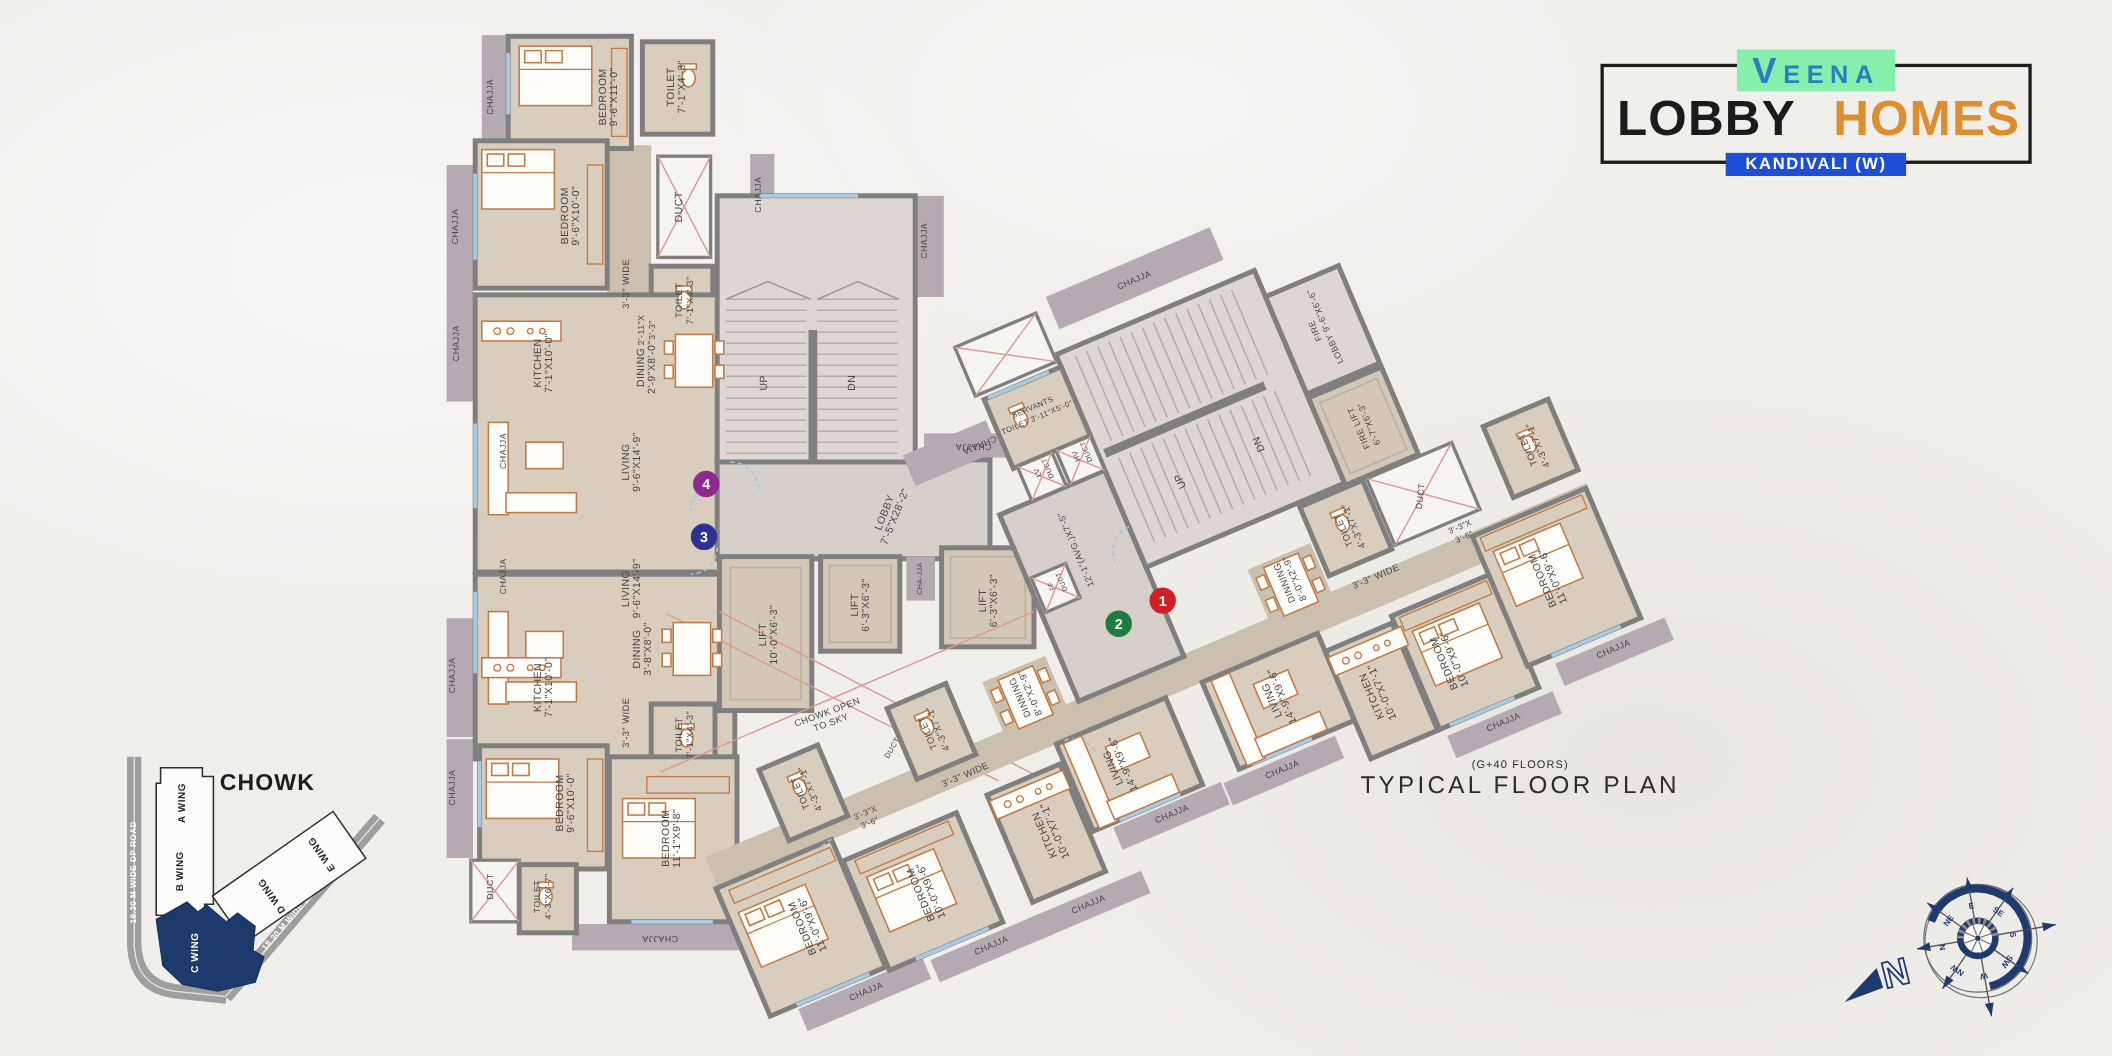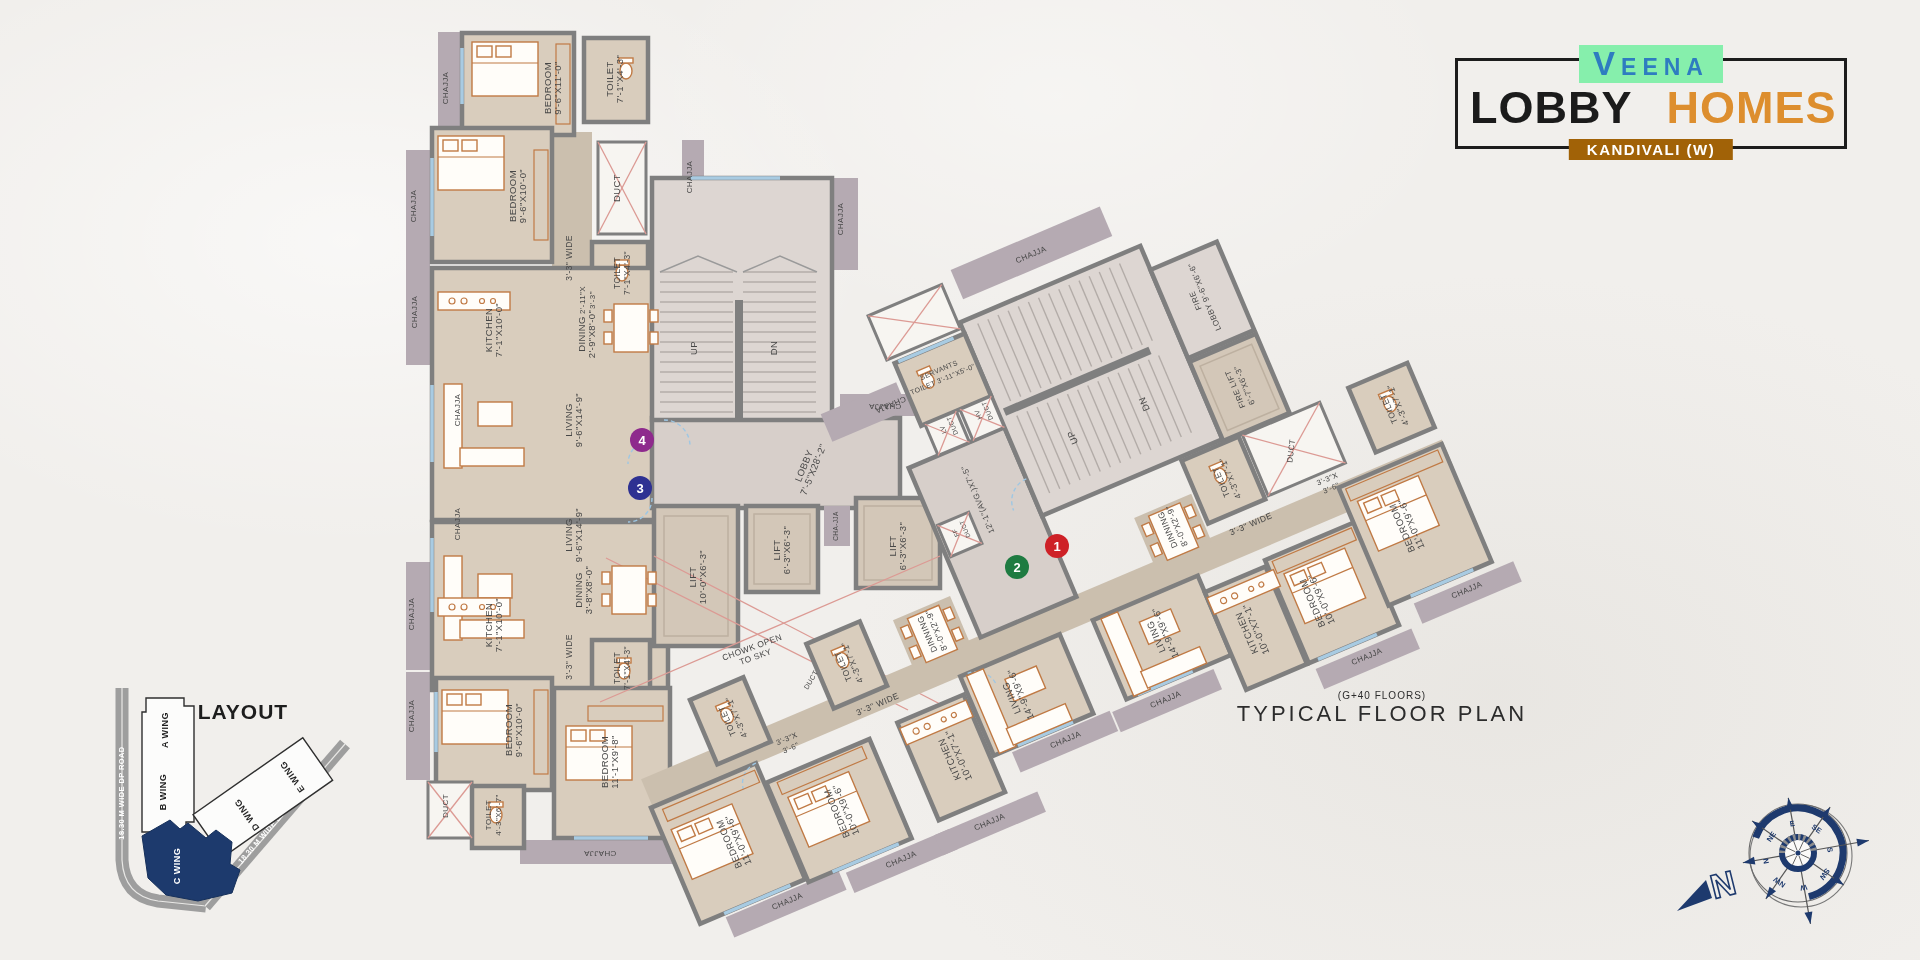--- a/index.html
+++ b/index.html
@@ -39,21 +39,21 @@
   
   .logo{position:absolute;left:1455px;top:58px;width:392px;}
   .logo-box{border:3px solid #1c1c1c;position:relative;padding:6px 12px 16px;}
   .logo-veena{width:max-content;margin:-22px auto 0;background:#86efac;padding:0 14px;
     font-weight:bold;font-size:23px;letter-spacing:6px;color:#2e7cc0;}
   .logo-veena::first-letter{font-size:33px;}
   .logo-main{text-align:center;font-size:45px;font-weight:bold;letter-spacing:1px;line-height:1;margin-top:2px;white-space:nowrap;}
   .logo-smart{color:#1b1b1b;}
   .logo-homes{color:#dd8e2e;margin-left:34px;}
   .logo-loc{position:absolute;bottom:-14px;left:50%;transform:translateX(-50%);
-    background:#a16207;color:#fff;font-size:15px;font-weight:bold;letter-spacing:1.5px;
+    background:#1d4ed8;color:#fff;font-size:15px;font-weight:bold;letter-spacing:1.5px;
     padding:2px 18px;white-space:nowrap;}
   
   .plantitle{position:absolute;left:1232px;top:688px;width:300px;text-align:center;color:#2c2c2c;}
   .pt-wing{font-size:30px;letter-spacing:5px;}
   .pt-floors{font-size:10px;letter-spacing:1px;margin-top:2px;}
   .pt-typ{font-size:22px;letter-spacing:3px;white-space:nowrap;}
   .maptitle{position:absolute;left:183px;top:700px;width:120px;text-align:center;
     font-size:21px;font-weight:bold;letter-spacing:1px;color:#1d1d1d;}
 </style>
 </head>
@@ -506,13 +506,13 @@
     <div class="logo-veena">VEENA</div>
     <div class="logo-main"><span class="logo-smart">LOBBY</span><span class="logo-homes">HOMES</span></div>
     <div class="logo-loc">KANDIVALI (W)</div>
   </div>
 </div>
 
 <div class="plantitle">
   <div class="pt-floors">(G+40 FLOORS)</div>
   <div class="pt-typ">TYPICAL FLOOR PLAN</div>
 </div>
-<div class="maptitle">LAYOUT</div>
+<div class="maptitle">CHOWK</div>
 
 </body></html>

